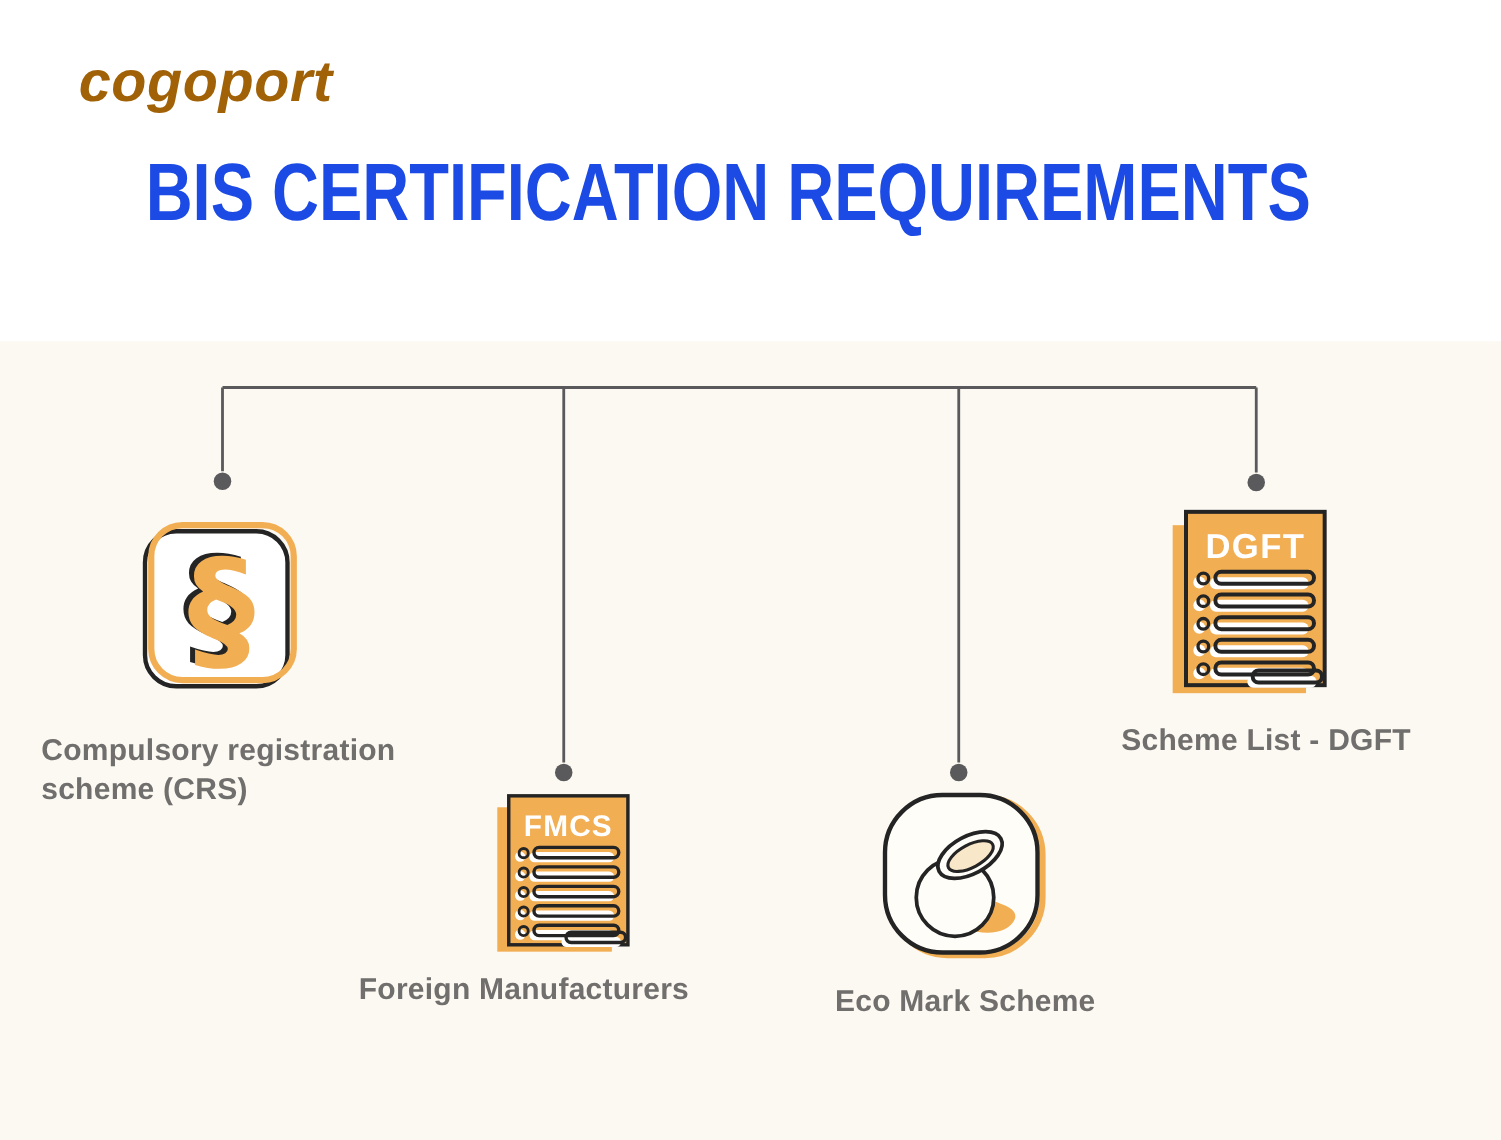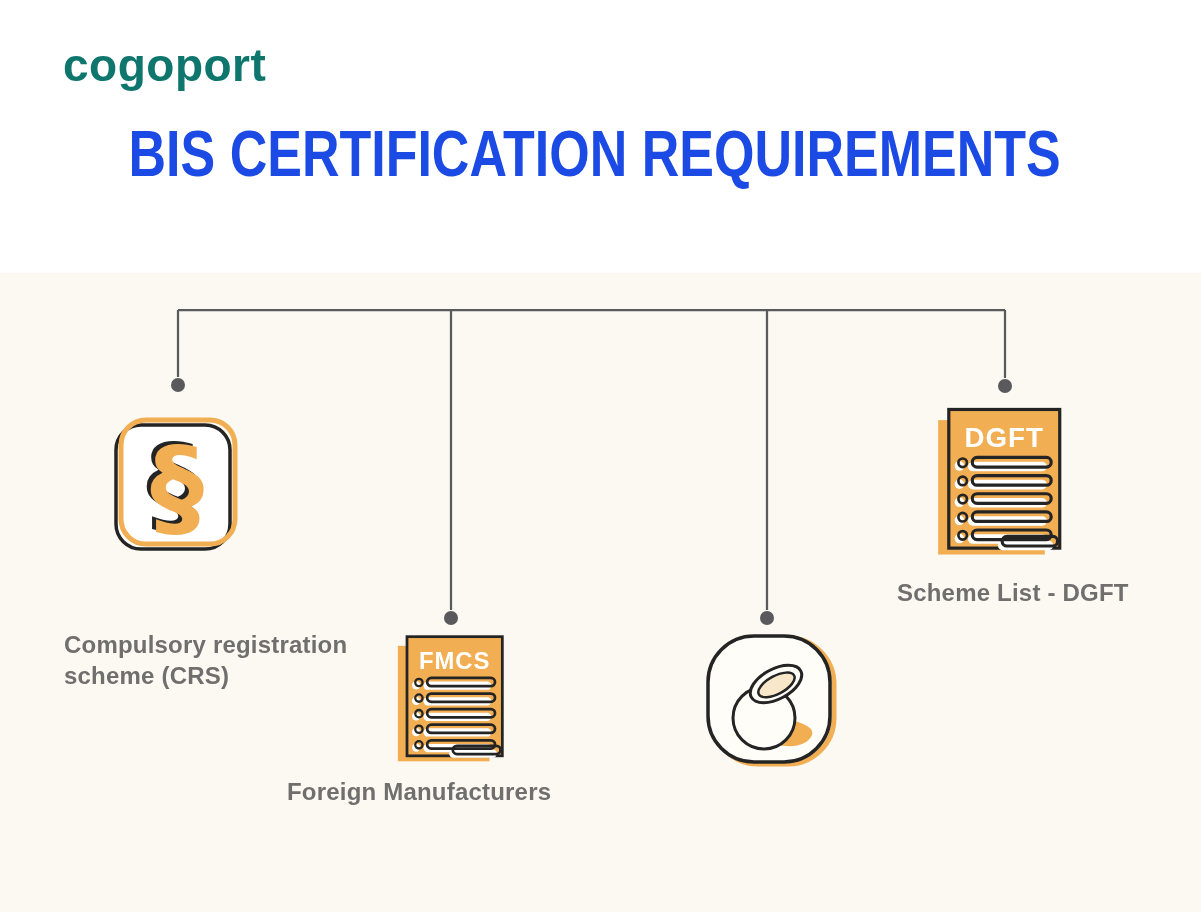--- a/index.html
+++ b/index.html
@@ -7,42 +7,42 @@
   .canvas{
     position:relative; width:1201px; height:912px; margin:0 auto;
     background:#FCF9F2; overflow:hidden;
   }
   .header{
     position:absolute; left:0; top:0; width:1201px; height:273px;
     background:#FFFFFF;
   }
   .logo{
     position:absolute; left:63px; top:38px;
-    font-size:46px; font-weight:800; color:#0f766e; letter-spacing:0.5px;
+    font-size:46px; font-weight:800; color:#a16207; letter-spacing:0.5px;font-style:italic;
   }
   .title{
     position:absolute; left:0; top:116px; width:991px; text-align:center;
-    color:#1C4AE5; font-weight:bold;margin-left:12px;
+    color:#1C4AE5; font-weight:bold;
   }
   .title-line{ line-height:76px; font-size:65px; }
   .title-line > span{
     display:inline-block; transform:scaleX(0.80); transform-origin:50% 50%;
     white-space:nowrap; letter-spacing:0px;
   }
   .tree-svg{ position:absolute; left:160px; top:300px; }
   .icon{ position:absolute; }
   .icon-bis{ left:110px; top:413px; }
   .icon-fmcs{ left:396px; top:634px; }
   .icon-eco{ left:700px; top:628px; }
   .icon-dgft{ left:936px; top:406px; }
   .item-label{
     position:absolute; color:#716F6E; font-weight:bold;
     font-size:24px; line-height:31px; letter-spacing:0.2px;
   }
-  .label-crs{ left:33px; top:629px;margin-left:31px; }
+  .label-crs{ left:33px; top:585px; }
   .label-fmcs{ left:287px; top:776px; }
   .label-eco{ left:668px; top:786px; }
   .label-dgft{ left:897px; top:577px; }
   .badge-text{
     font-family:"Liberation Sans", sans-serif; font-weight:bold;
     letter-spacing:1px;
   }
   .bis-glyph{ font-family:"DejaVu Sans", sans-serif; font-weight:bold; }
 </style>
 </head>
@@ -161,18 +161,21 @@
 
   <div class="item-label label-crs">
     <div>Compulsory registration</div>
     <div>scheme (CRS)</div>
   </div>
 
   <div class="item-label label-fmcs">
     <div>Foreign Manufacturers</div>
   </div>
 
+  <div class="item-label label-eco">
+    <div>Eco Mark Scheme</div>
+  </div>
 
   <div class="item-label label-dgft">
     <div>Scheme List - DGFT</div>
   </div>
 
 </div>
 
 </body></html>

